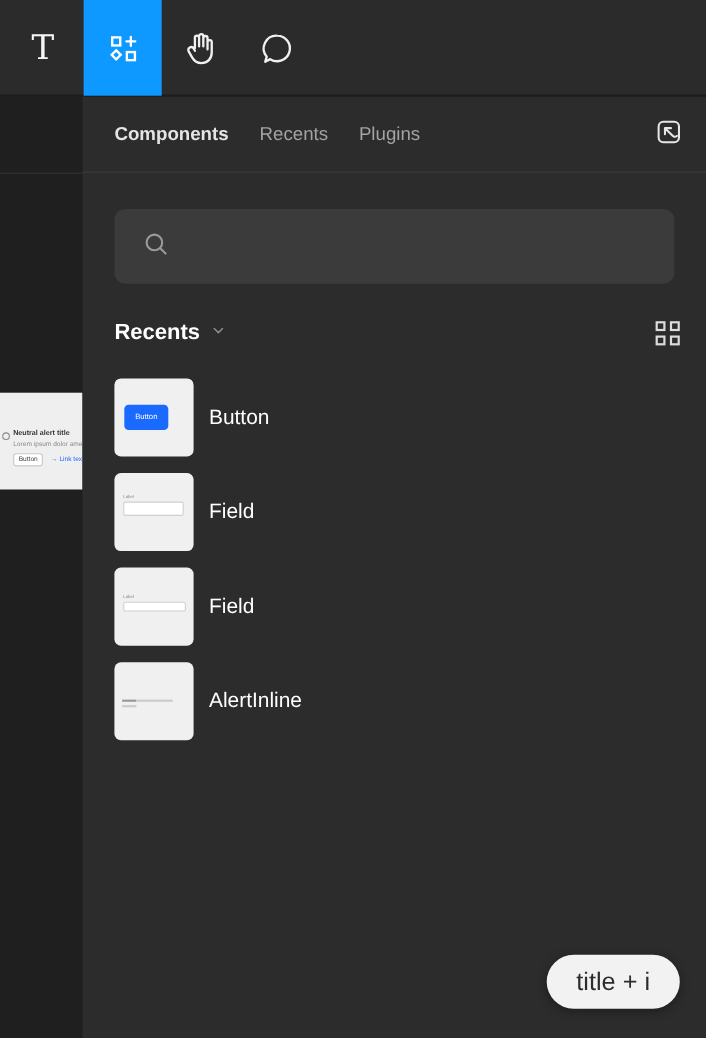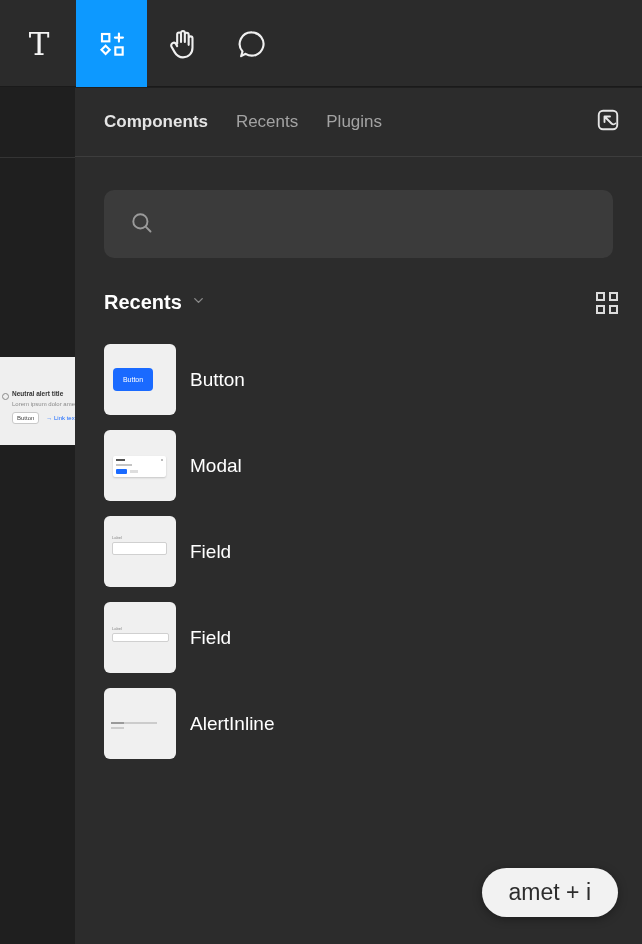--- a/index.html
+++ b/index.html
@@ -177,32 +177,20 @@
 
     <div class="component-list">
 
       <div class="row">
         <div class="thumb preview-button">
           <span class="mini-btn">Button</span>
         </div>
         <span class="row-label">Button</span>
       </div>
 
-      <div class="row">
-        <div class="thumb preview-modal">
-          <span class="mm-card">
-            <span class="mm-title"></span>
-              <span class="mm-line"></span>
-              <span class="mm-btn"></span>
-              <span class="mm-cancel"></span>
-              <span class="mm-close"></span>
-          </span>
-        </div>
-        <span class="row-label">Modal</span>
-      </div>
 
       <div class="row">
         <div class="thumb preview-field">
           <span class="mf-label">Label</span>
           <span class="mf-input"></span>
         </div>
         <span class="row-label">Field</span>
       </div>
 
       <div class="row">
@@ -219,15 +207,15 @@
           <span class="ai-line2"></span>
         </div>
         <span class="row-label">AlertInline</span>
       </div>
 
 
 
     </div>
   </div>
 
-  <div class="shortcut-pill">amet + i</div>
+  <div class="shortcut-pill">title + i</div>
 
 </div>
 
 </body></html>

